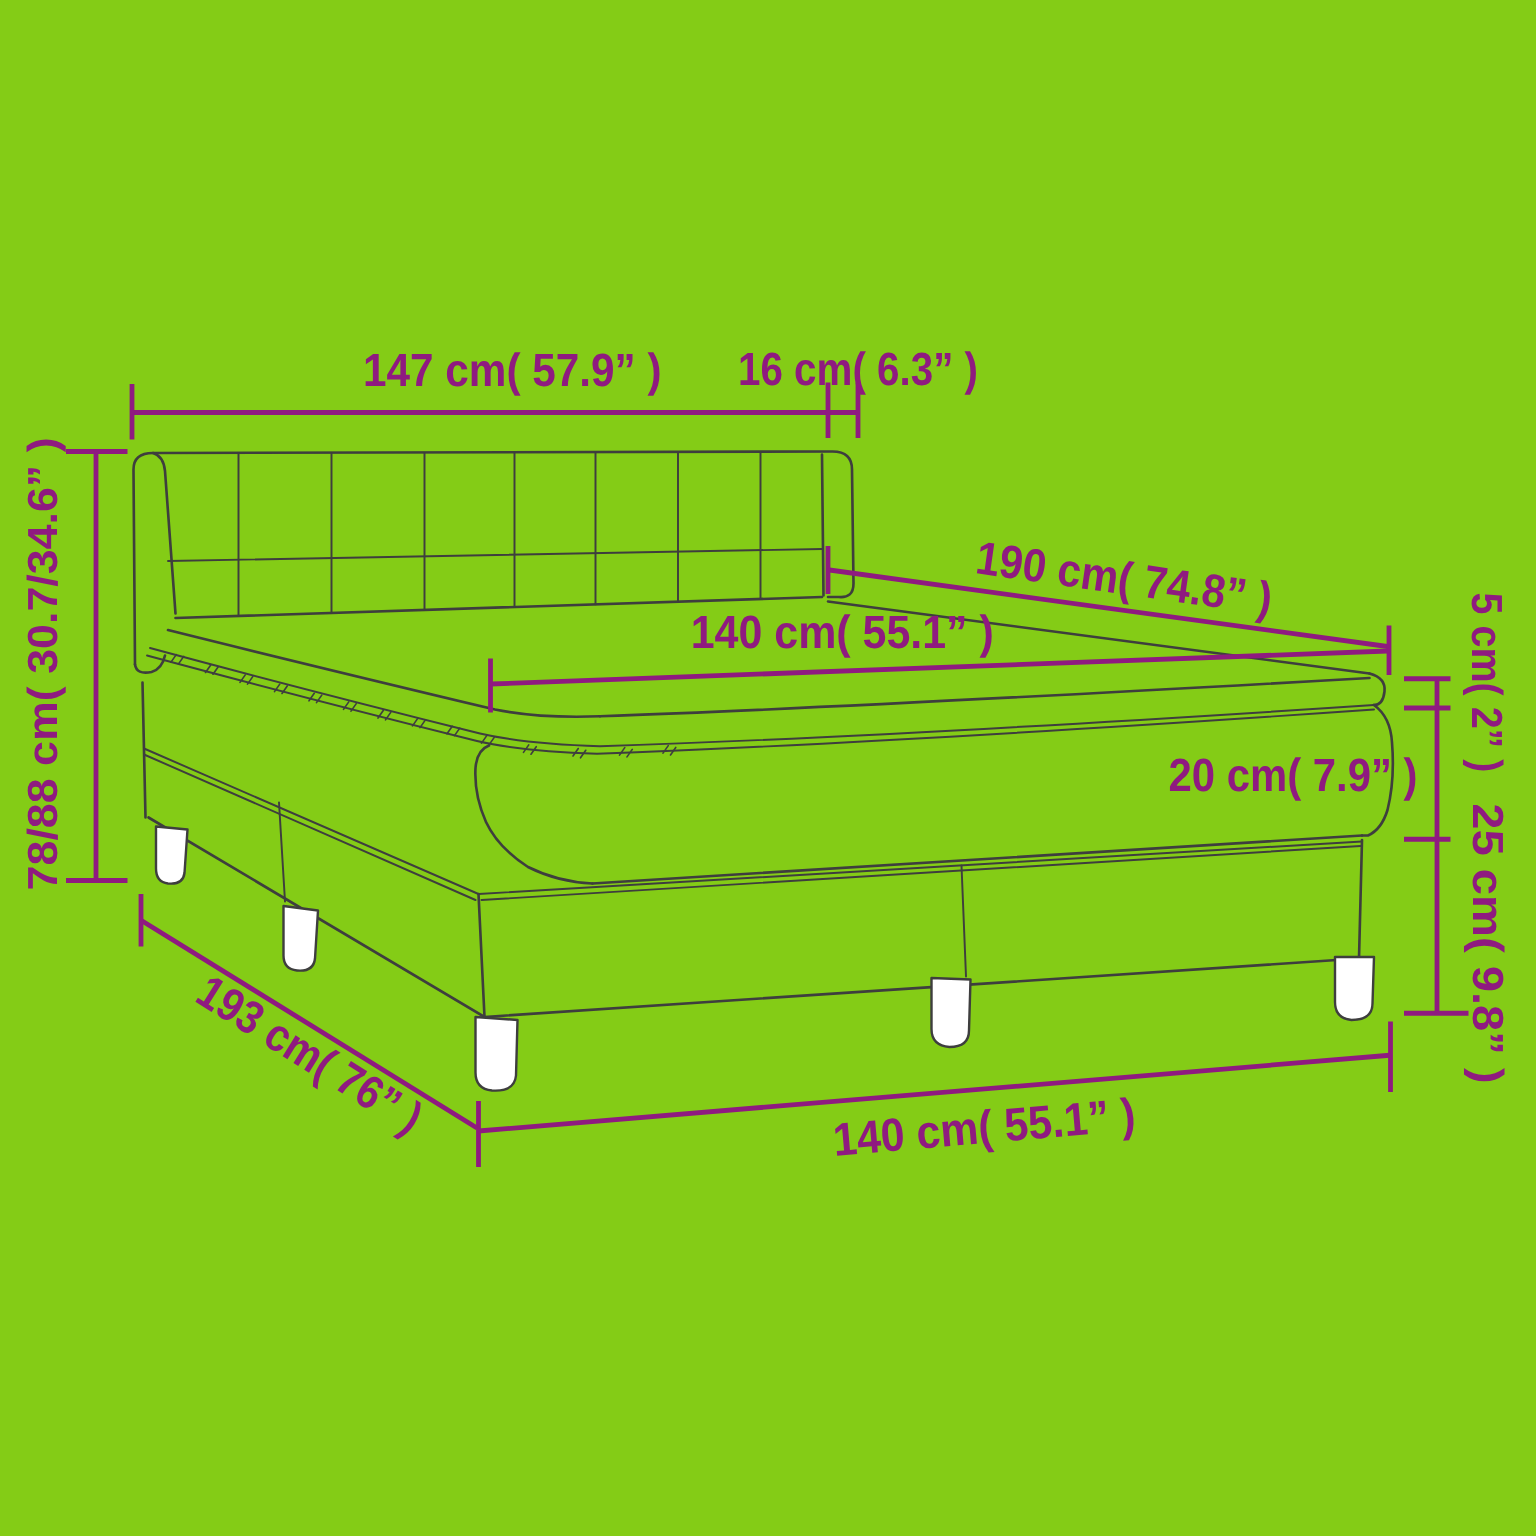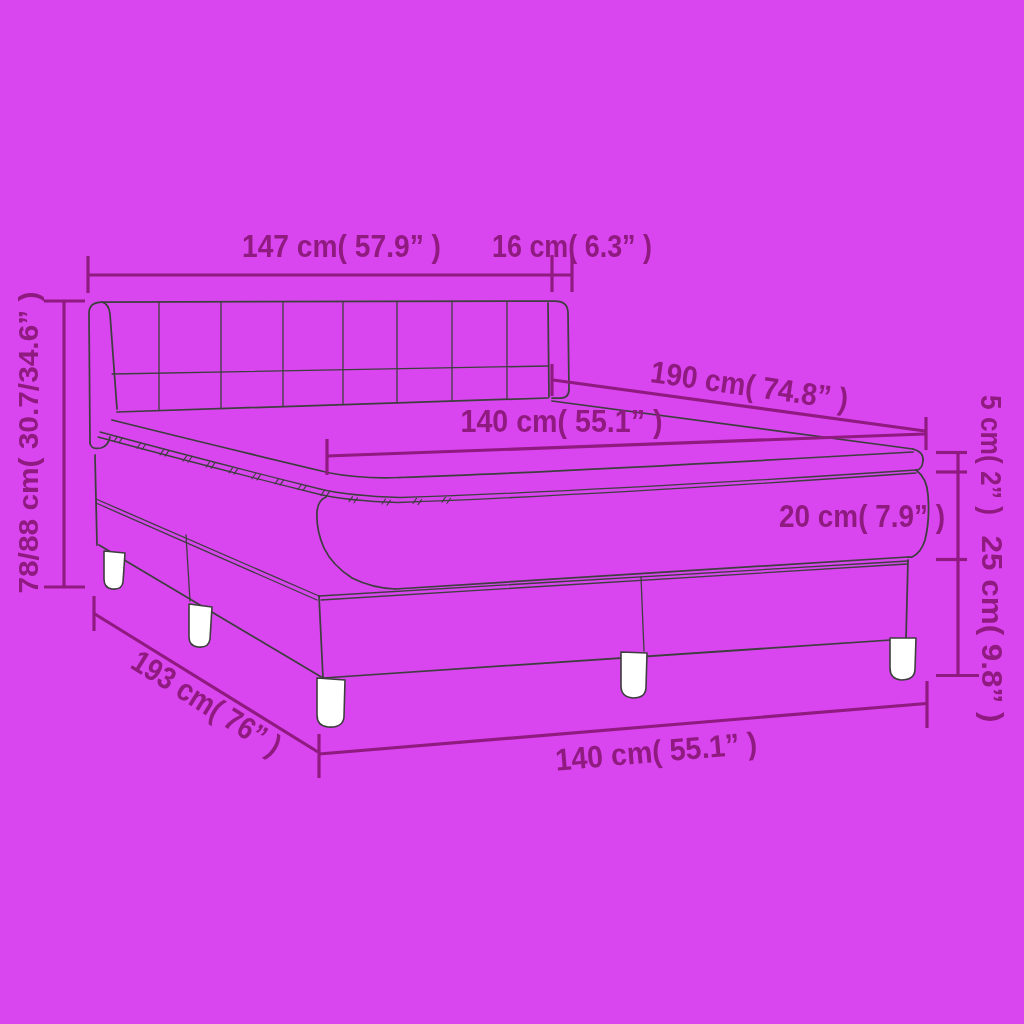--- a/index.html
+++ b/index.html
@@ -1,16 +1,16 @@
 <!DOCTYPE html>
 <html><head>
 <meta charset="utf-8">
 <style>
   html,body{margin:0;padding:0;background:#ffffff;}
-  #stage{width:1024px;height:1024px;background:#d946ef;position:relative;overflow:hidden;}
+  #stage{width:1024px;height:1024px;background:#84cc16;position:relative;overflow:hidden;}
   svg{position:absolute;left:0;top:0;}
   text{font-family:"Liberation Sans", sans-serif;font-weight:bold;fill:#8F1A80;}
 </style>
 </head>
 <body>
 
 <div id="stage">
 <svg width="1024" height="1024" viewBox="0 0 1024 1024">
   <g fill="none" stroke="#3E3E3E" stroke-width="1.75" stroke-linecap="round" stroke-linejoin="round">
 

